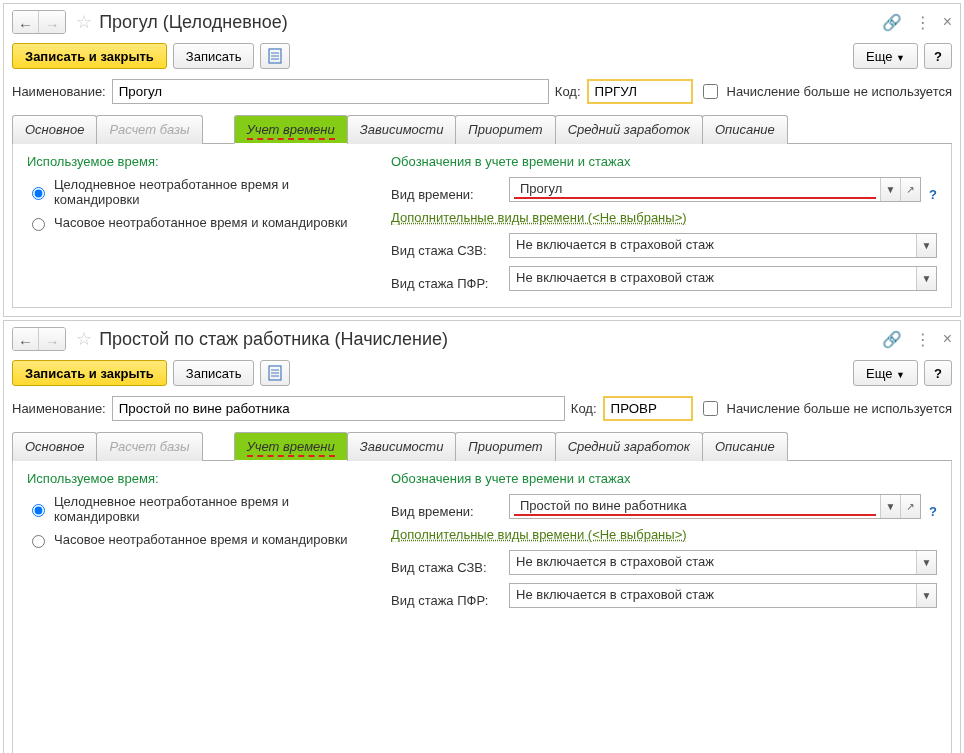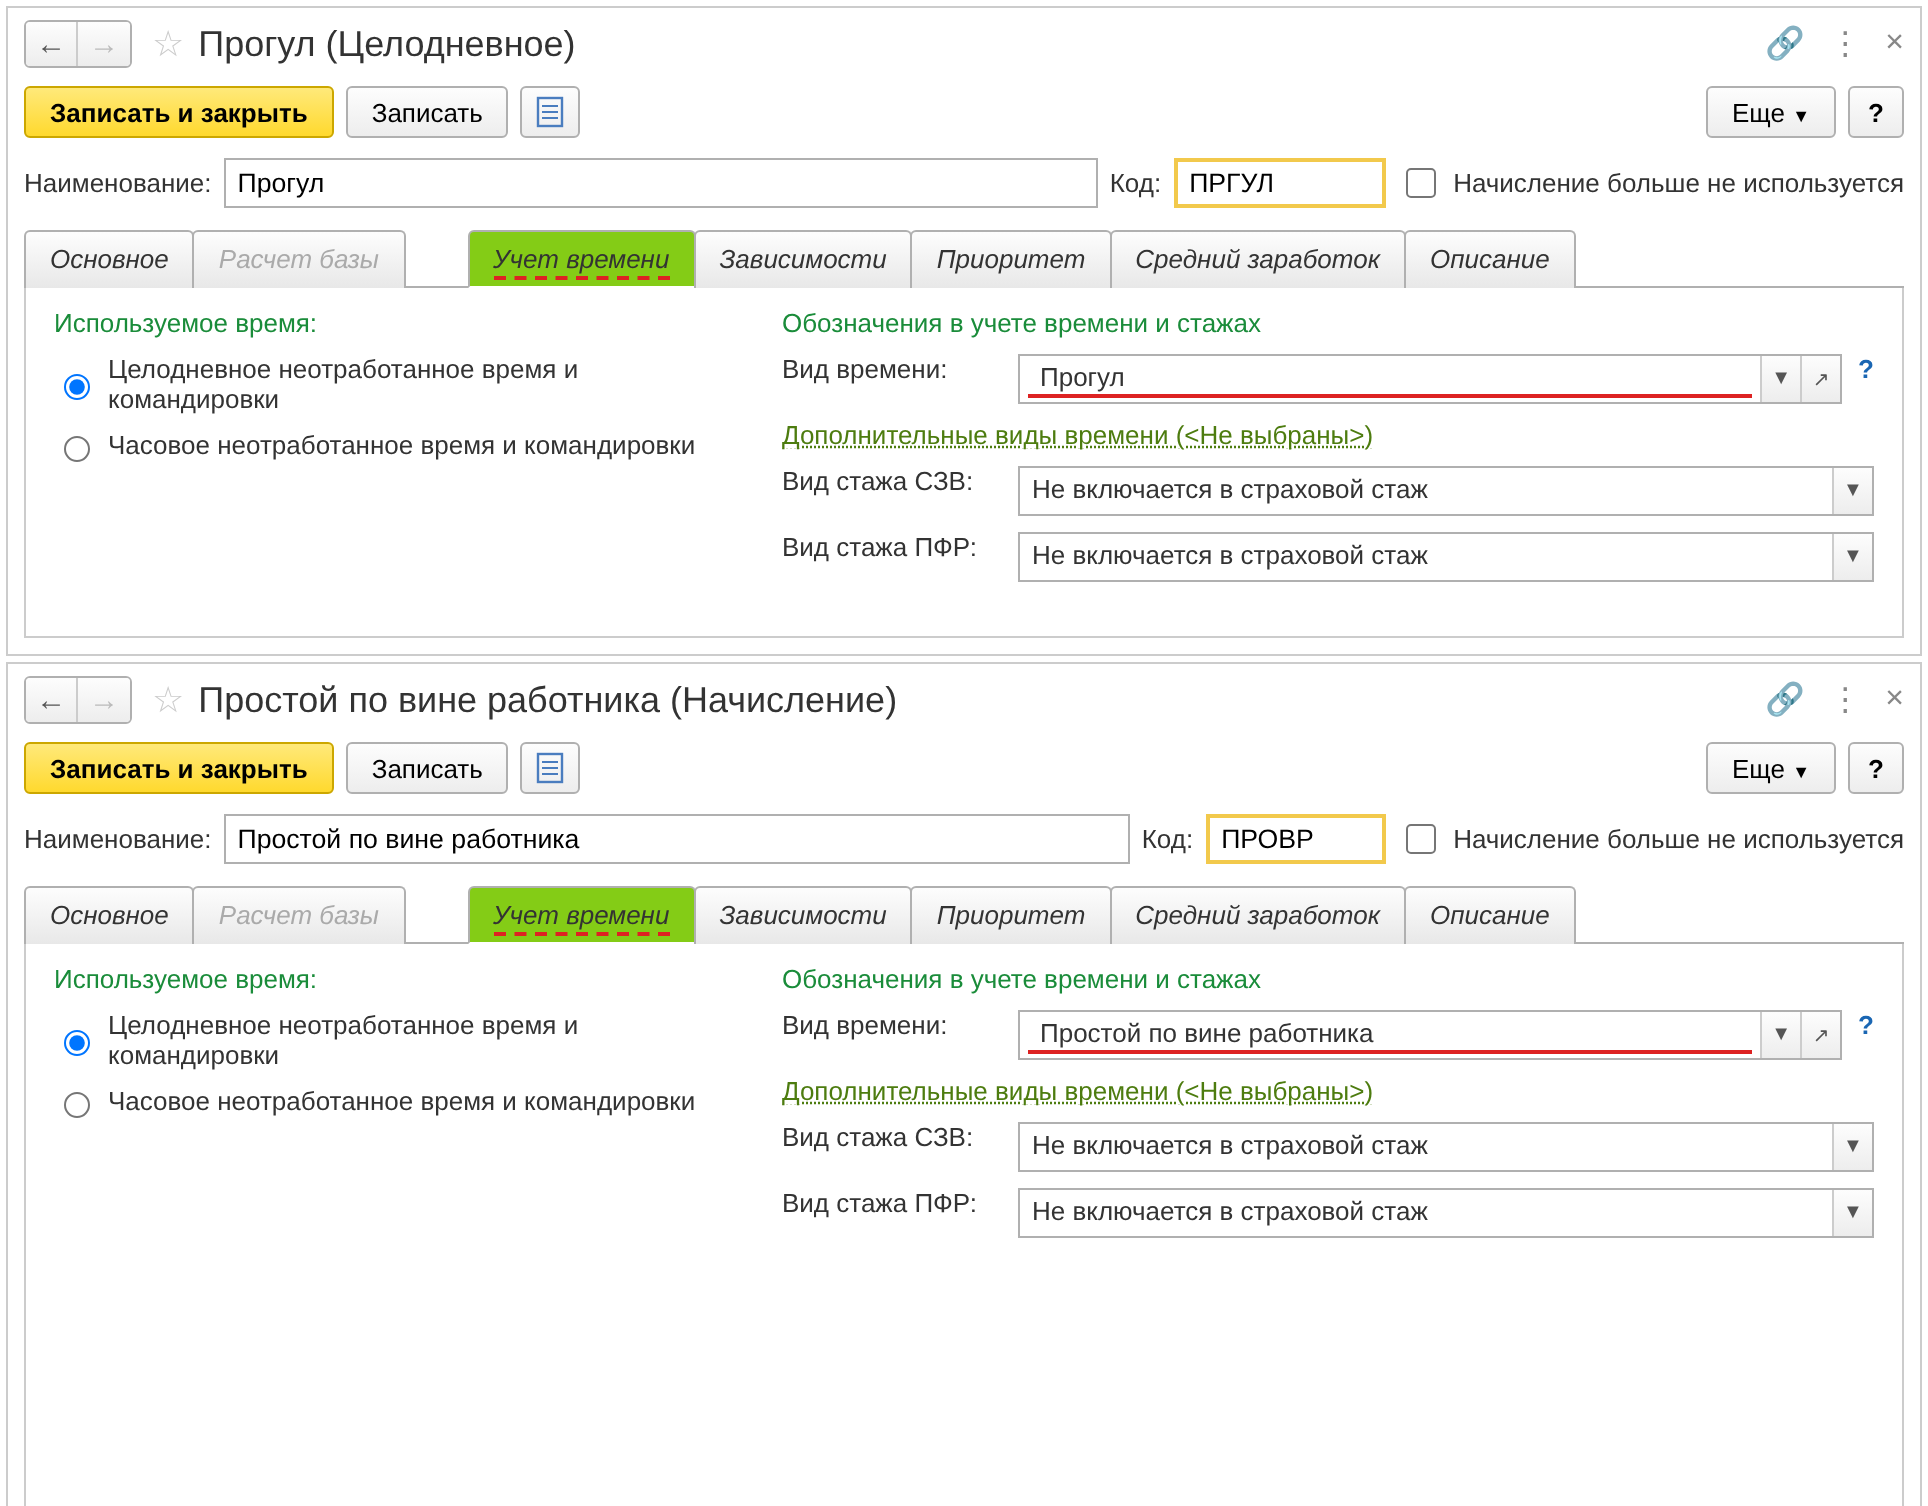--- a/index.html
+++ b/index.html
@@ -22,27 +22,27 @@
   .form-row { display: flex; align-items: center; padding: 2px 8px 10px; gap: 6px; }
   .label { white-space: nowrap; }
   .text-input { height: 25px; border: 1px solid #b0b0b0; padding: 0 6px; background: #fff; }
   .text-input.codehl { border: 2px solid #f2c94c; }
   .chk { width: 15px; height: 15px; }
   .tabs { display: flex; border-bottom: 1px solid #b0b0b0; margin: 0 8px; }
   .tab { padding: 6px 12px; border: 1px solid #b0b0b0; border-bottom: none; background: linear-gradient(#fdfdfd,#e8e8e8); margin-right: -1px; cursor: pointer; position: relative; top: 1px; border-radius: 3px 3px 0 0; font-style: italic; }
   .tab.disabled { color: #aaa; }
   .tab.active { background: #84cc16; border-bottom: 1px solid #fff; margin-left: 32px; }
   .tab.active .tab-label { border-bottom: 2px dashed #d22; padding-bottom: 1px; }
-  .tab-body { padding: 10px 14px 27px; border: 1px solid #ccc; border-top: none; margin: 0 8px 8px; display: flex; gap: 24px; }
+  .tab-body { padding: 10px 14px 16px; border: 1px solid #ccc; border-top: none; margin: 0 8px 8px; display: flex; gap: 24px; }
   .col { display: flex; flex-direction: column; gap: 8px; }
   .col.left { width: 340px; }
   .col.right { flex: 1; }
   .green { color: #1a8c3a; }
   .radio-row { display: flex; gap: 6px; }
-  .field-row { display: flex; align-items: flex-start; gap: 8px; }
+  .field-row { display: flex; align-items: flex-end; gap: 8px; }
   .sel-wrap { display: flex; border: 1px solid #b0b0b0; height: 25px; flex: 1; align-items: stretch; background: #fff; }
   .sel-text { flex: 1; padding: 3px 6px; }
   .sel-text.redline { border-bottom: 2px solid #d22; margin: 0 4px 2px; padding-bottom: 0; }
   .sel-btn { width: 20px; border-left: 1px solid #ccc; display: flex; align-items: center; justify-content: center; background: linear-gradient(#fdfdfd,#ededed); cursor: pointer; font-size: 10px; color: #555; }
   .link { color: #4d7c0f; text-decoration: underline dotted; cursor: pointer; }
   .q { color: #1a66b3; font-weight: bold; cursor: pointer; }
   .flabel { width: 110px; white-space: nowrap; }
   svg.doc-ic { width: 14px; height: 16px; }
 </style>
 </head>
@@ -137,21 +137,21 @@
   </div>
 </div>
 
 <div class="window">
   <div class="titlebar">
     <div class="nav-group">
       <button class="nav-btn">←</button>
       <button class="nav-btn dis">→</button>
     </div>
     <span class="star-icon">☆</span>
-    <span class="title">Простой по вине работника (Начисление)</span>
+    <span class="title">Простой по стаж работника (Начисление)</span>
     <div class="right-icons">
       <span>🔗</span>
       <span>⋮</span>
       <span>×</span>
     </div>
   </div>
   <div class="toolbar">
     <button class="btn yellow">Записать и закрыть</button>
     <button class="btn">Записать</button>
     <button class="btn icon">

